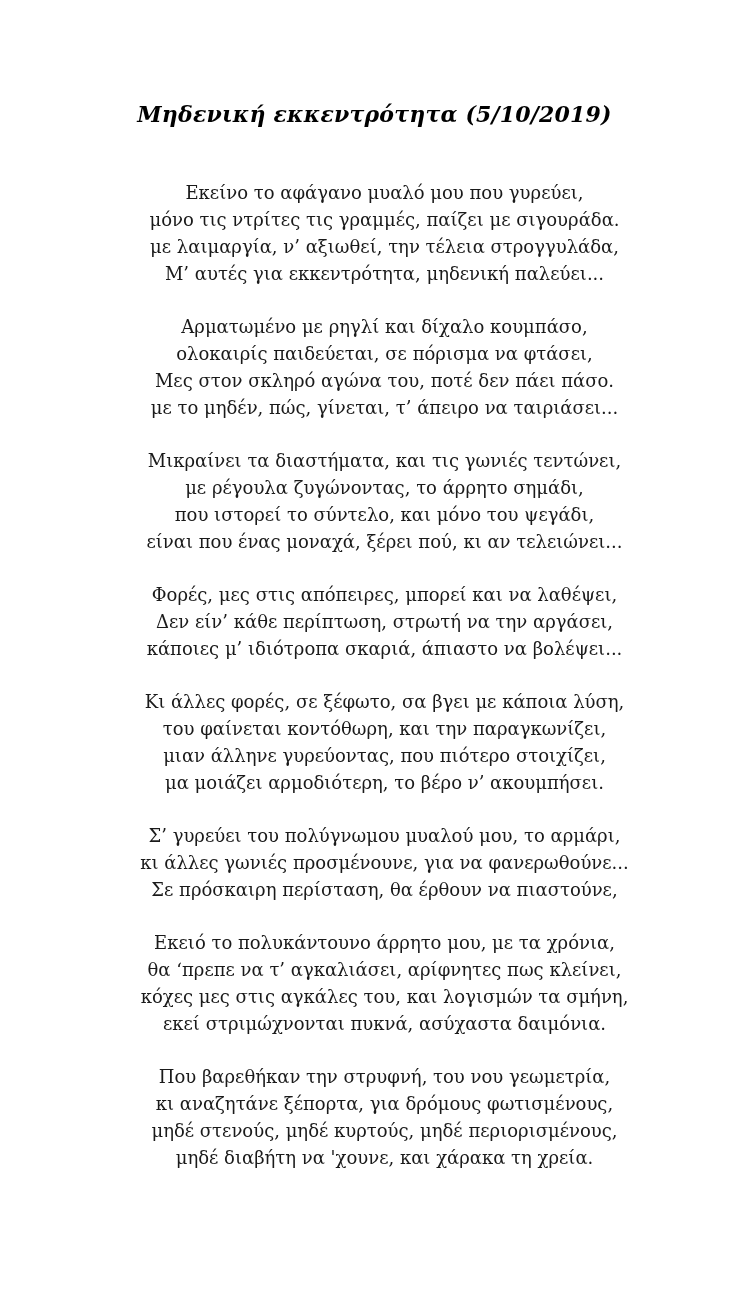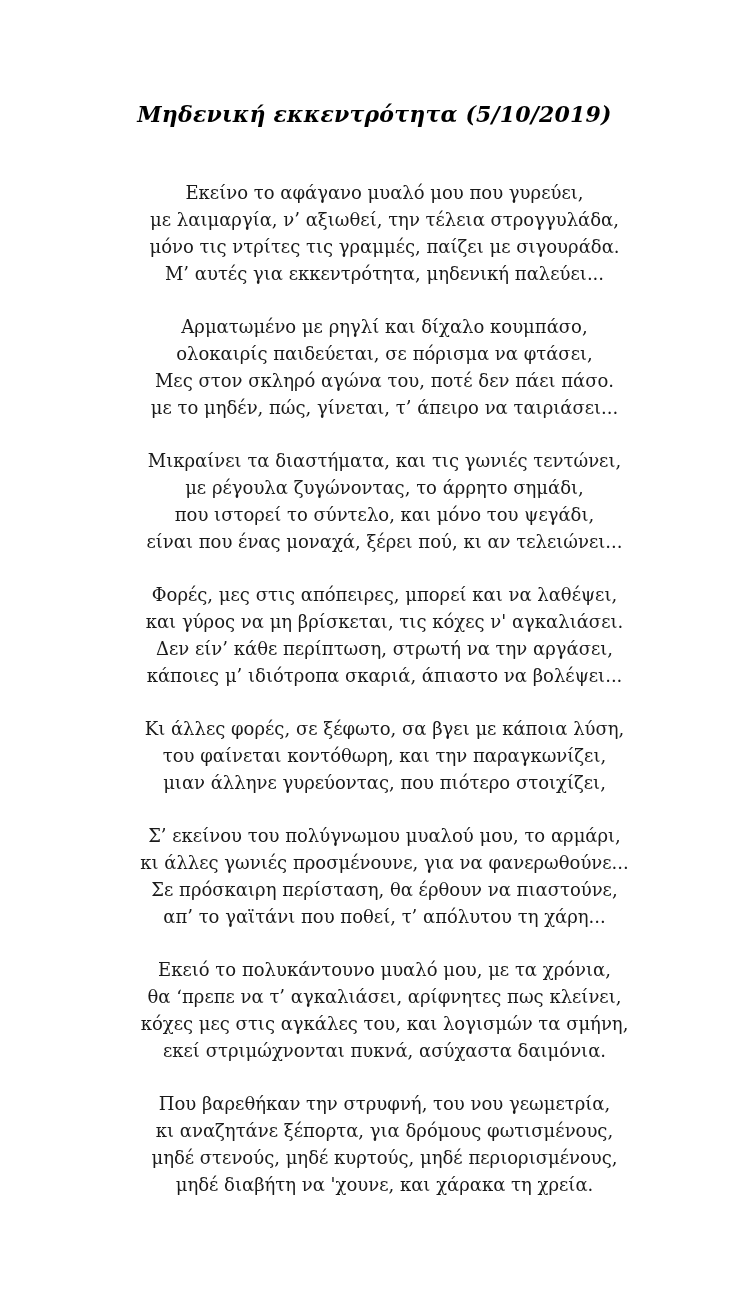--- a/index.html
+++ b/index.html
@@ -47,61 +47,60 @@
 <body>
 
 <div class="page">
 
   <h1 class="poem-title">Μηδενική εκκεντρότητα (5/10/2019)</h1>
 
   <div class="poem-body">
 
     <div class="stanza">
       <div class="poem-line">Εκείνο το αφάγανο μυαλό μου που γυρεύει,</div>
+      <div class="poem-line">μόνο τις ντρίτες τις γραμμές, παίζει με σιγουράδα.</div>
       <div class="poem-line">με λαιμαργία, ν’ αξιωθεί, την τέλεια στρογγυλάδα,</div>
-      <div class="poem-line">μόνο τις ντρίτες τις γραμμές, παίζει με σιγουράδα.</div>
       <div class="poem-line">Μ’ αυτές για εκκεντρότητα, μηδενική παλεύει...</div>
     </div>
 
     <div class="stanza">
       <div class="poem-line">Αρματωμένο με ρηγλί και δίχαλο κουμπάσο,</div>
       <div class="poem-line">ολοκαιρίς παιδεύεται, σε πόρισμα να φτάσει,</div>
       <div class="poem-line">Μες στον σκληρό αγώνα του, ποτέ δεν πάει πάσο.</div>
       <div class="poem-line">με το μηδέν, πώς, γίνεται, τ’ άπειρο να ταιριάσει...</div>
     </div>
 
     <div class="stanza">
       <div class="poem-line">Μικραίνει τα διαστήματα, και τις γωνιές τεντώνει,</div>
       <div class="poem-line">με ρέγουλα ζυγώνοντας, το άρρητο σημάδι,</div>
       <div class="poem-line">που ιστορεί το σύντελο, και μόνο του ψεγάδι,</div>
       <div class="poem-line">είναι που ένας μοναχά, ξέρει πού, κι αν τελειώνει...</div>
     </div>
 
     <div class="stanza">
       <div class="poem-line">Φορές, μες στις απόπειρες, μπορεί και να λαθέψει,</div>
-      <div class="poem-line">και γύρος να μη βρίσκεται, τις κόχες ν' αγκαλιάσει.</div>
       <div class="poem-line">Δεν είν’ κάθε περίπτωση, στρωτή να την αργάσει,</div>
       <div class="poem-line">κάποιες μ’ ιδιότροπα σκαριά, άπιαστο να βολέψει...</div>
     </div>
 
     <div class="stanza">
       <div class="poem-line">Κι άλλες φορές, σε ξέφωτο, σα βγει με κάποια λύση,</div>
       <div class="poem-line">του φαίνεται κοντόθωρη, και την παραγκωνίζει,</div>
       <div class="poem-line">μιαν άλληνε γυρεύοντας, που πιότερο στοιχίζει,</div>
+      <div class="poem-line">μα μοιάζει αρμοδιότερη, το βέρο ν’ ακουμπήσει.</div>
     </div>
 
     <div class="stanza">
-      <div class="poem-line">Σ’ εκείνου του πολύγνωμου μυαλού μου, το αρμάρι,</div>
+      <div class="poem-line">Σ’ γυρεύει του πολύγνωμου μυαλού μου, το αρμάρι,</div>
       <div class="poem-line">κι άλλες γωνιές προσμένουνε, για να φανερωθούνε...</div>
       <div class="poem-line">Σε πρόσκαιρη περίσταση, θα έρθουν να πιαστούνε,</div>
-      <div class="poem-line">απ’ το γαϊτάνι που ποθεί, τ’ απόλυτου τη χάρη...</div>
     </div>
 
     <div class="stanza">
-      <div class="poem-line">Εκειό το πολυκάντουνο μυαλό μου, με τα χρόνια,</div>
+      <div class="poem-line">Εκειό το πολυκάντουνο άρρητο μου, με τα χρόνια,</div>
       <div class="poem-line">θα ‘πρεπε να τ’ αγκαλιάσει, αρίφνητες πως κλείνει,</div>
       <div class="poem-line">κόχες μες στις αγκάλες του, και λογισμών τα σμήνη,</div>
       <div class="poem-line">εκεί στριμώχνονται πυκνά, ασύχαστα δαιμόνια.</div>
     </div>
 
     <div class="stanza">
       <div class="poem-line">Που βαρεθήκαν την στρυφνή, του νου γεωμετρία,</div>
       <div class="poem-line">κι αναζητάνε ξέπορτα, για δρόμους φωτισμένους,</div>
       <div class="poem-line">μηδέ στενούς, μηδέ κυρτούς, μηδέ περιορισμένους,</div>
       <div class="poem-line">μηδέ διαβήτη να 'χουνε, και χάρακα τη χρεία.</div>

